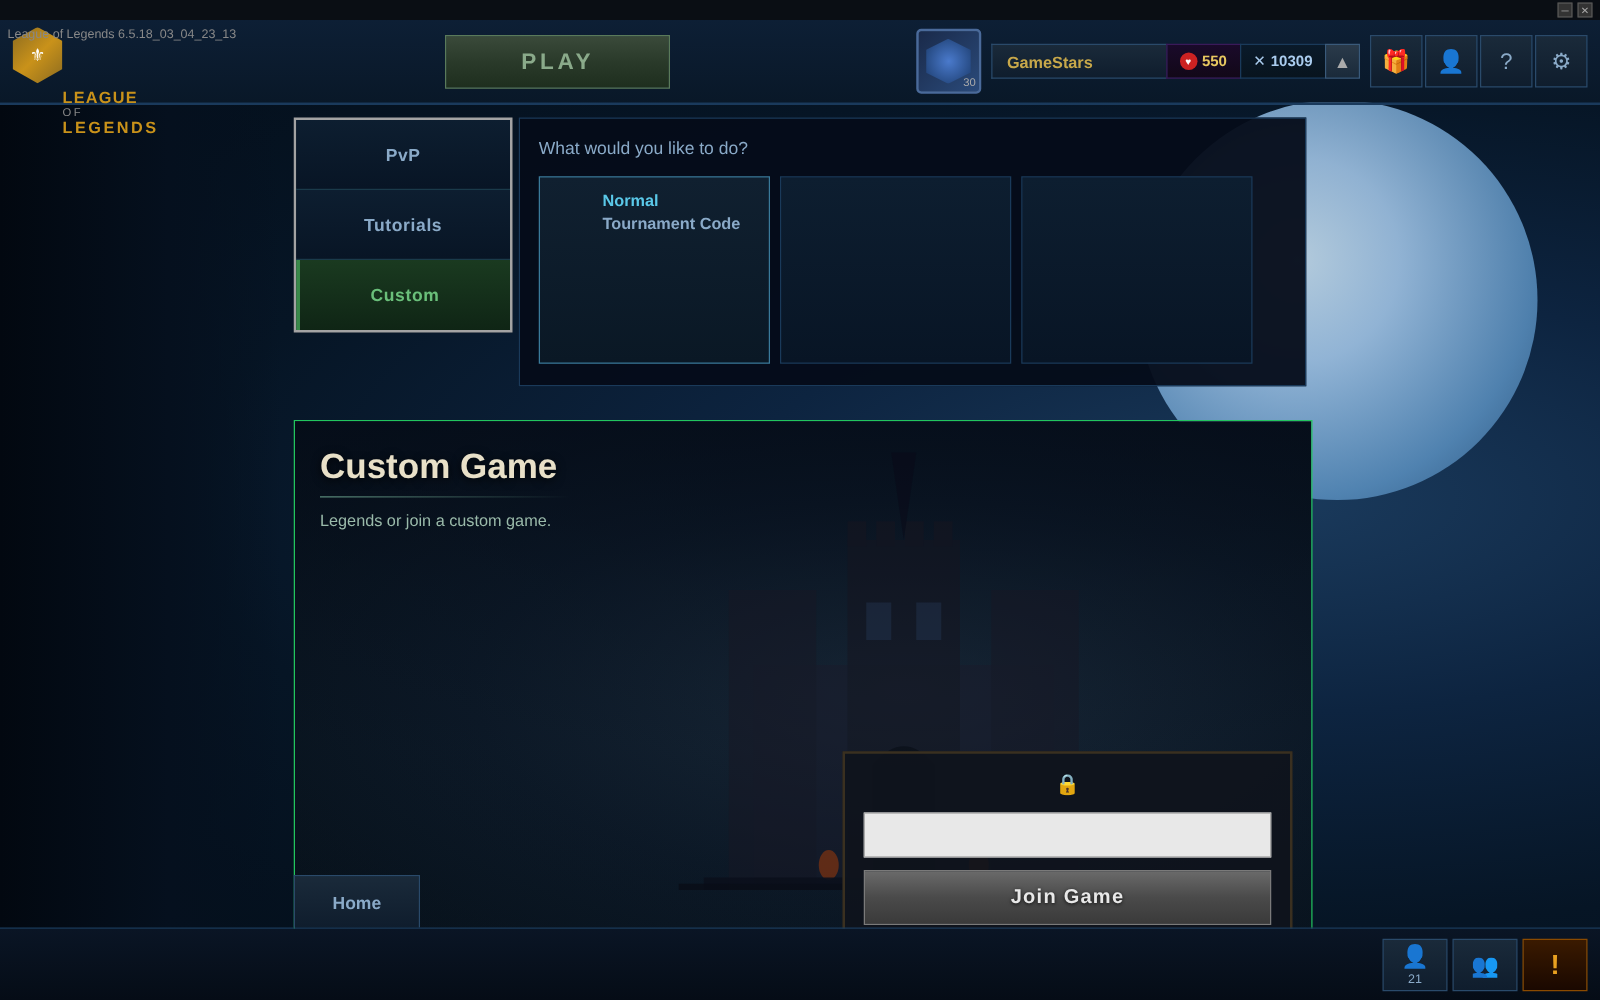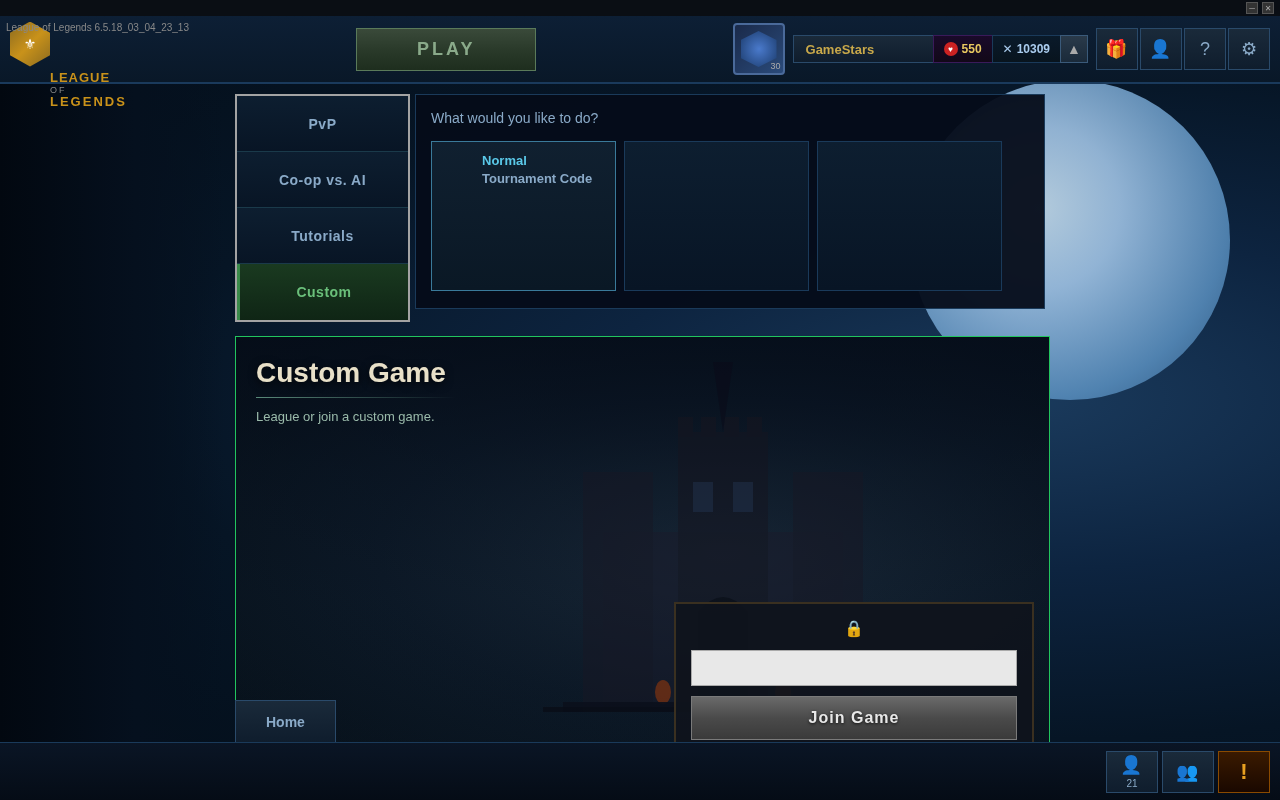--- a/index.html
+++ b/index.html
@@ -599,23 +599,20 @@
   </div>
 </div>
 
 <div class="left-sidebar"></div>
 
 <div class="mode-tabs" style="position:absolute;top:94px;left:235px;width:175px;z-index:20;">
   <div class="mode-tab">
     <span>PvP</span>
   </div>
   <div class="mode-tab">
-    <span>Co-op vs. AI</span>
-  </div>
-  <div class="mode-tab">
     <span>Tutorials</span>
   </div>
   <div class="mode-tab active">
     <span>Custom</span>
   </div>
 </div>
 
 <div class="mode-selection" style="position:absolute;top:94px;left:415px;width:630px;min-height:215px;background:rgba(5,12,25,0.95);border:1px solid #1a3a5a;padding:15px;z-index:20;">
   <div class="mode-question">What would you like to do?</div>
   <div class="mode-options">
@@ -655,21 +652,21 @@
 
     <ellipse cx="140" cy="360" rx="8" ry="12" fill="#cc4400" opacity="0.7"></ellipse>
     <ellipse cx="260" cy="360" rx="8" ry="12" fill="#cc4400" opacity="0.7"></ellipse>
 
     <rect x="40" y="370" width="320" height="10" fill="#0a0a15" opacity="0.9"></rect>
     <rect x="20" y="375" width="360" height="5" fill="#080810" opacity="0.9"></rect>
   </svg>
 
   <div class="custom-game-title">Custom Game</div>
   <div class="custom-game-divider"></div>
-  <div class="custom-game-desc">League or join a custom game.</div>
+  <div class="custom-game-desc">Legends or join a custom game.</div>
 
   <div class="join-game-panel">
     <div class="join-game-header">
       <span class="join-lock-icon">🔒</span>
     </div>
     <input class="join-game-input" type="text" value="" placeholder="" style="">
     <button class="join-game-btn">Join Game</button>
   </div>
 </div>
 

